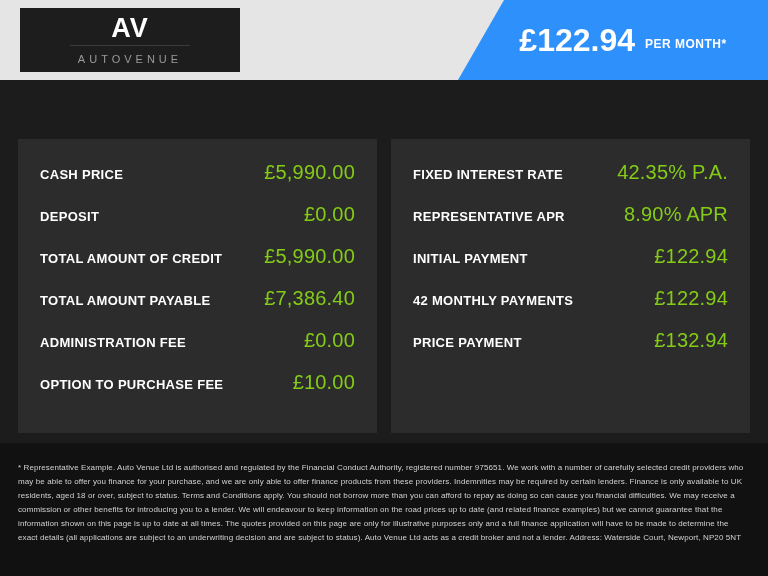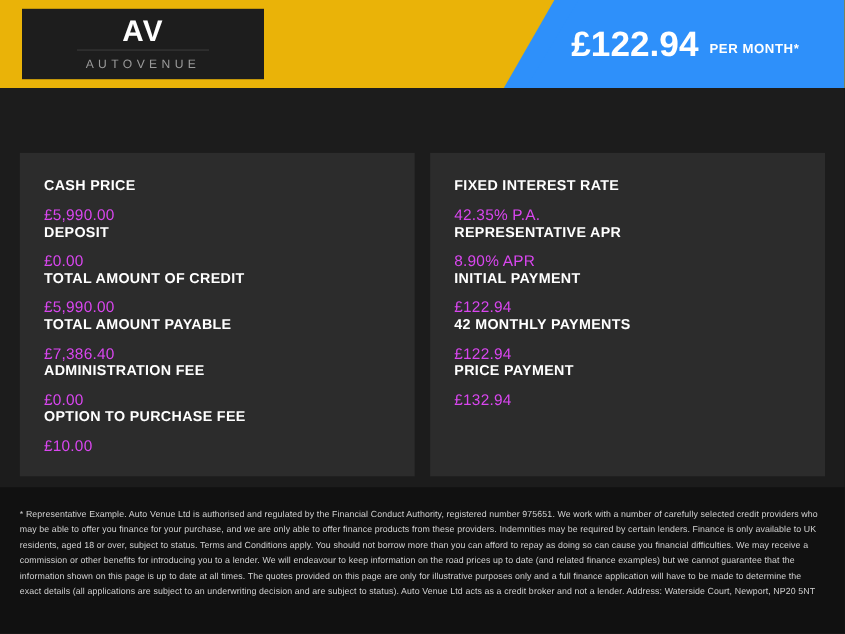--- a/index.html
+++ b/index.html
@@ -7,21 +7,21 @@
     width: 768px; height: 576px;
     background: #1a1a1a;
     font-family: "Liberation Sans", sans-serif;
     overflow: hidden;
   }
   .page { position: relative; width: 768px; height: 576px; background: #1c1c1c; }
 
   
   .header {
     position: relative; height: 80px; width: 768px;
-    background: #eab308; overflow: hidden;
+    background: #e5e5e5; overflow: hidden;
   }
   .logo-box {
     position: absolute; left: 20px; top: 8px;
     width: 220px; height: 64px;
     display: flex; flex-direction: column;
     align-items: center; justify-content: center;
     background: #1d1d1d;
   }
   .logo-mark {
     font-size: 27px; font-weight: bold; letter-spacing: 1px;
@@ -70,27 +70,26 @@
     position: absolute; left: 18px; top: 139px;
     width: 732px; display: flex; gap: 14px;
   }
   .card {
     width: 359px; background: #2c2c2c;
     padding: 22px 22px 20px 22px;
   }
   .row {
     display: flex; align-items: baseline; justify-content: space-between;
     height: 42px;
-    flex-direction: column;
   }
   .row-label {
     font-size: 13px; font-weight: bold; color: #ffffff; letter-spacing: 0.3px;
   }
   .row-value {
-    font-size: 14px; color: #d946ef; letter-spacing: 0.2px;
+    font-size: 20px; color: #84cc16; letter-spacing: 0.2px;
   }
 
   
   .footer {
     position: absolute; left: 0; top: 443px;
     width: 768px; height: 133px; background: #111111;
     padding: 18px 18px 0 18px;
   }
   .footer p {
     font-size: 8px; line-height: 14px; color: #d2d2d2;

